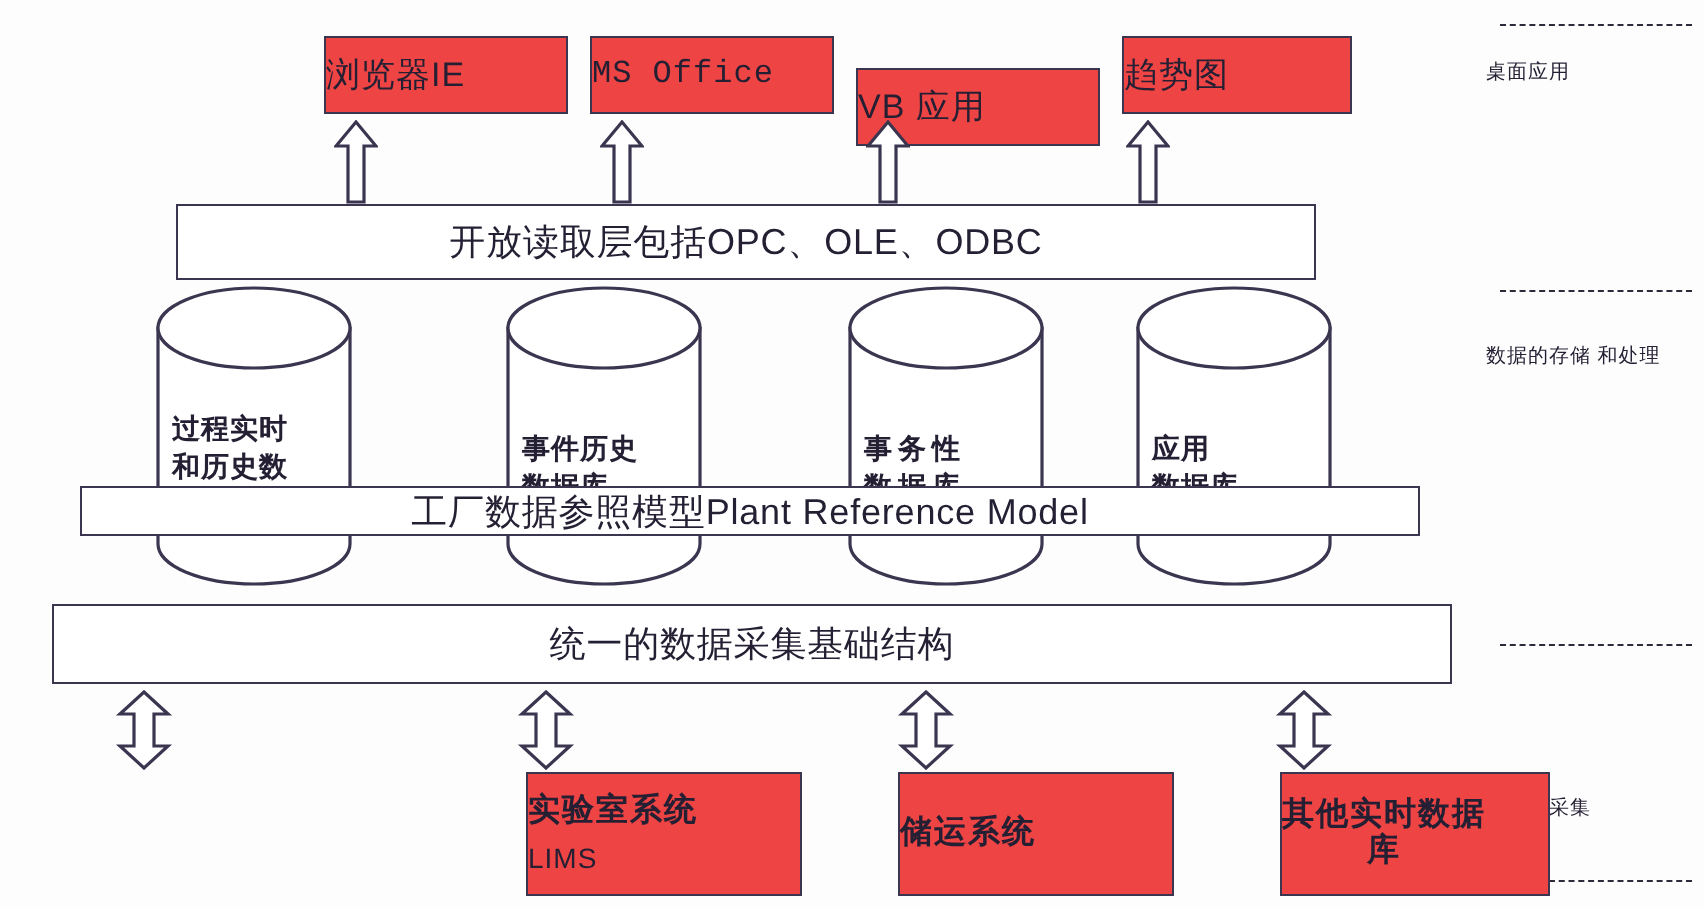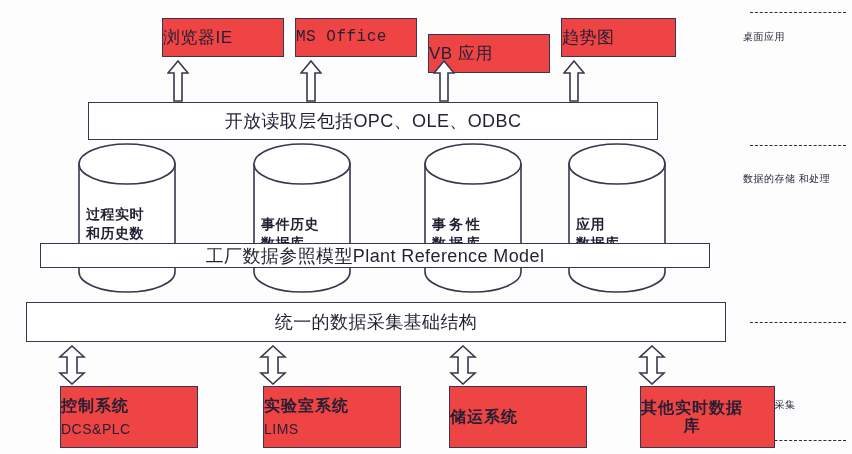--- a/index.html
+++ b/index.html
@@ -227,24 +227,20 @@
     <svg width="30" height="40" viewBox="0 0 30 40">
       <polygon points="15,1 27,12 20,12 20,28 27,28 15,39 3,28 10,28 10,12 3,12" fill="#ffffff" stroke="#3b3550" stroke-width="1.6" stroke-linejoin="miter"></polygon>
     </svg>
   </div>
   <div class="arrow" style="left:637px; top:345px;">
     <svg width="30" height="40" viewBox="0 0 30 40">
       <polygon points="15,1 27,12 20,12 20,28 27,28 15,39 3,28 10,28 10,12 3,12" fill="#ffffff" stroke="#3b3550" stroke-width="1.6" stroke-linejoin="miter"></polygon>
     </svg>
   </div>
 
-  <div class="box src-box" style="left:15px; top:386px; width:138px; height:62px;">
-    <span class="cn">控制系统</span>
-    <span class="sub">DCS&amp;PLC</span>
-  </div>
   <div class="box src-box" style="left:218px; top:386px; width:138px; height:62px;">
     <span class="cn">实验室系统</span>
     <span class="sub">LIMS</span>
   </div>
   <div class="box src-box" style="left:404px; top:386px; width:138px; height:62px;">
     <span class="cn">储运系统</span>
   </div>
   <div class="box src-box" style="left:595px; top:386px; width:135px; height:62px;">
     <span class="cn" style="white-space:pre-line;">其他实时数据
 库</span>

